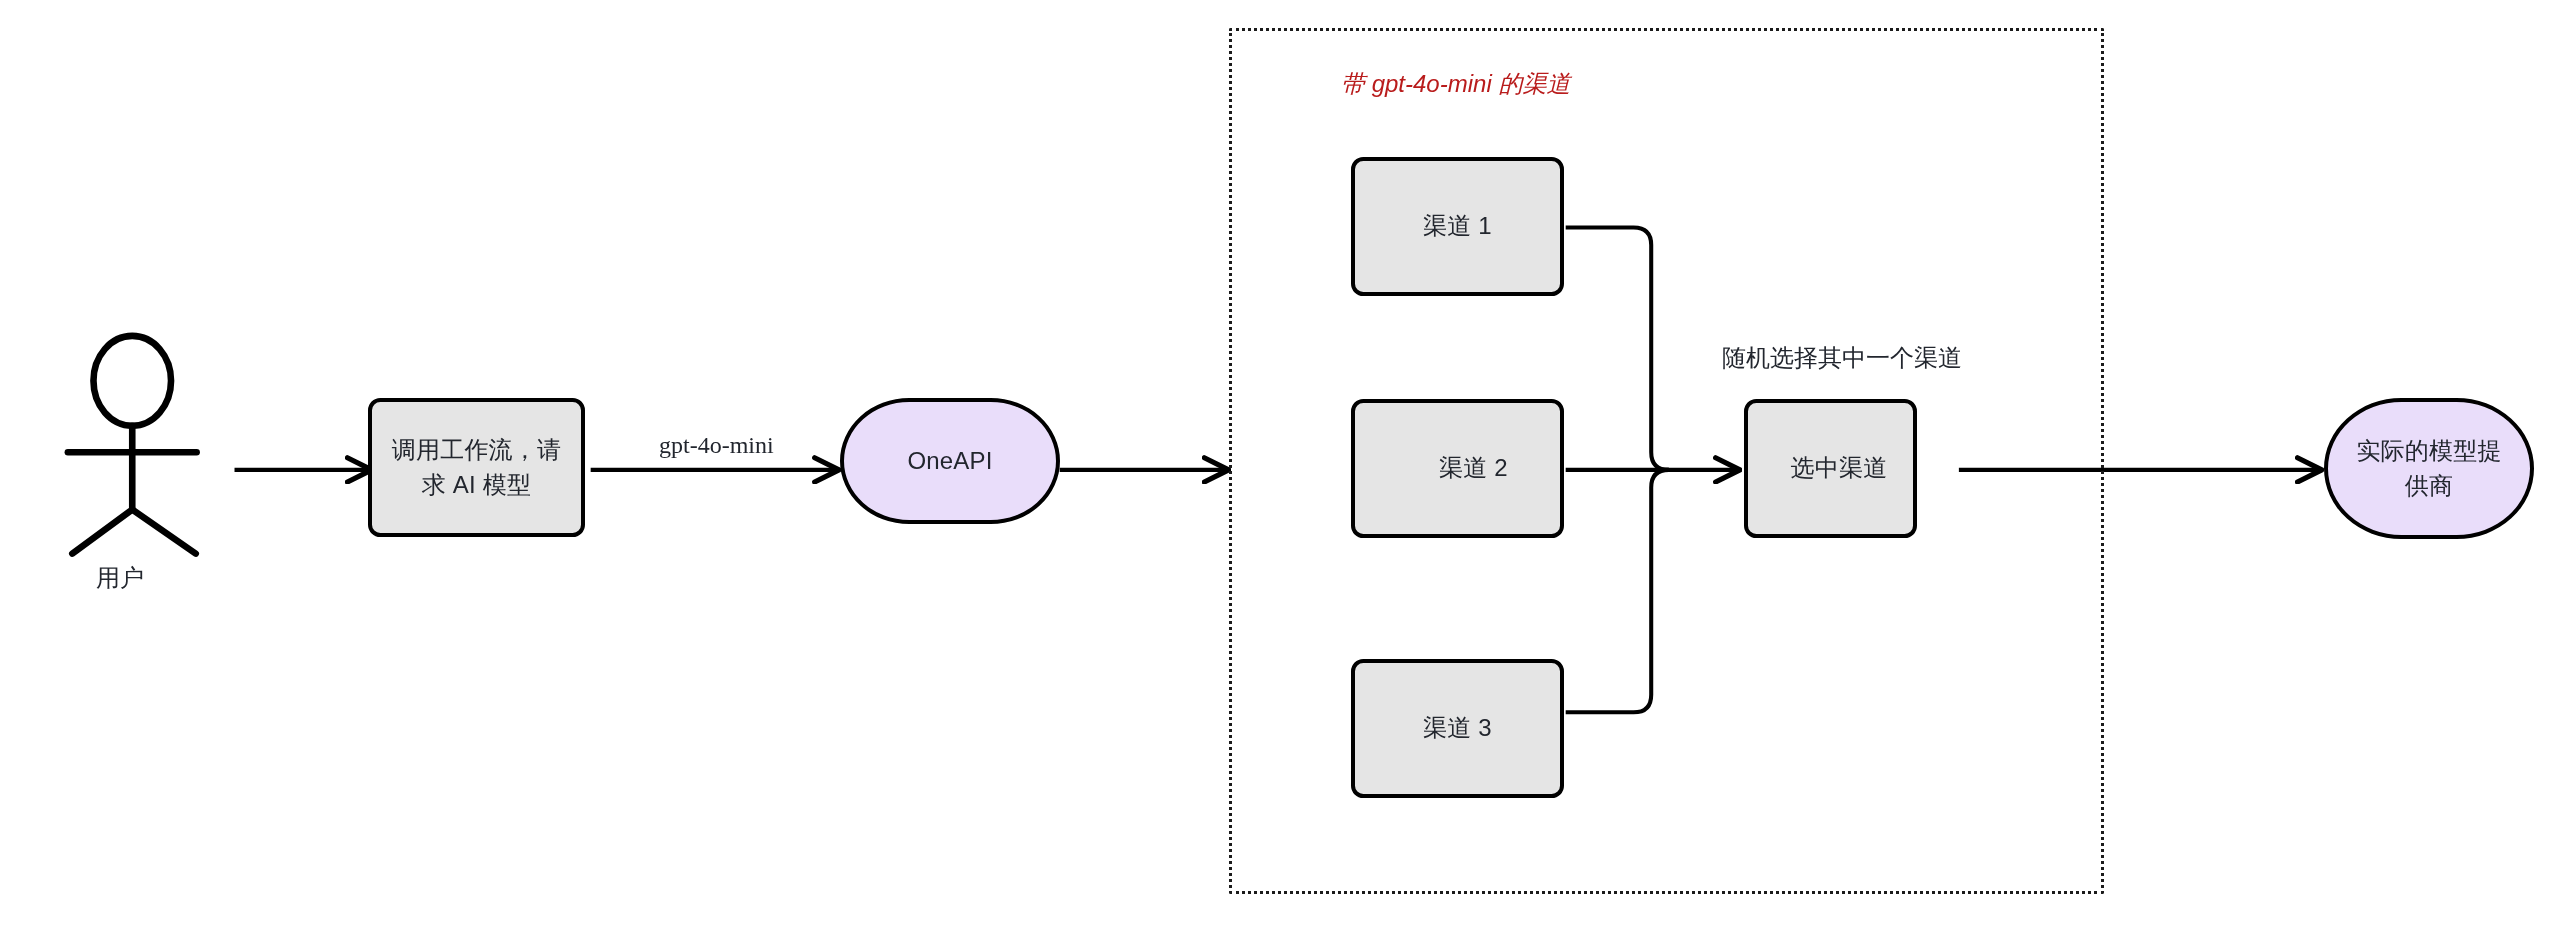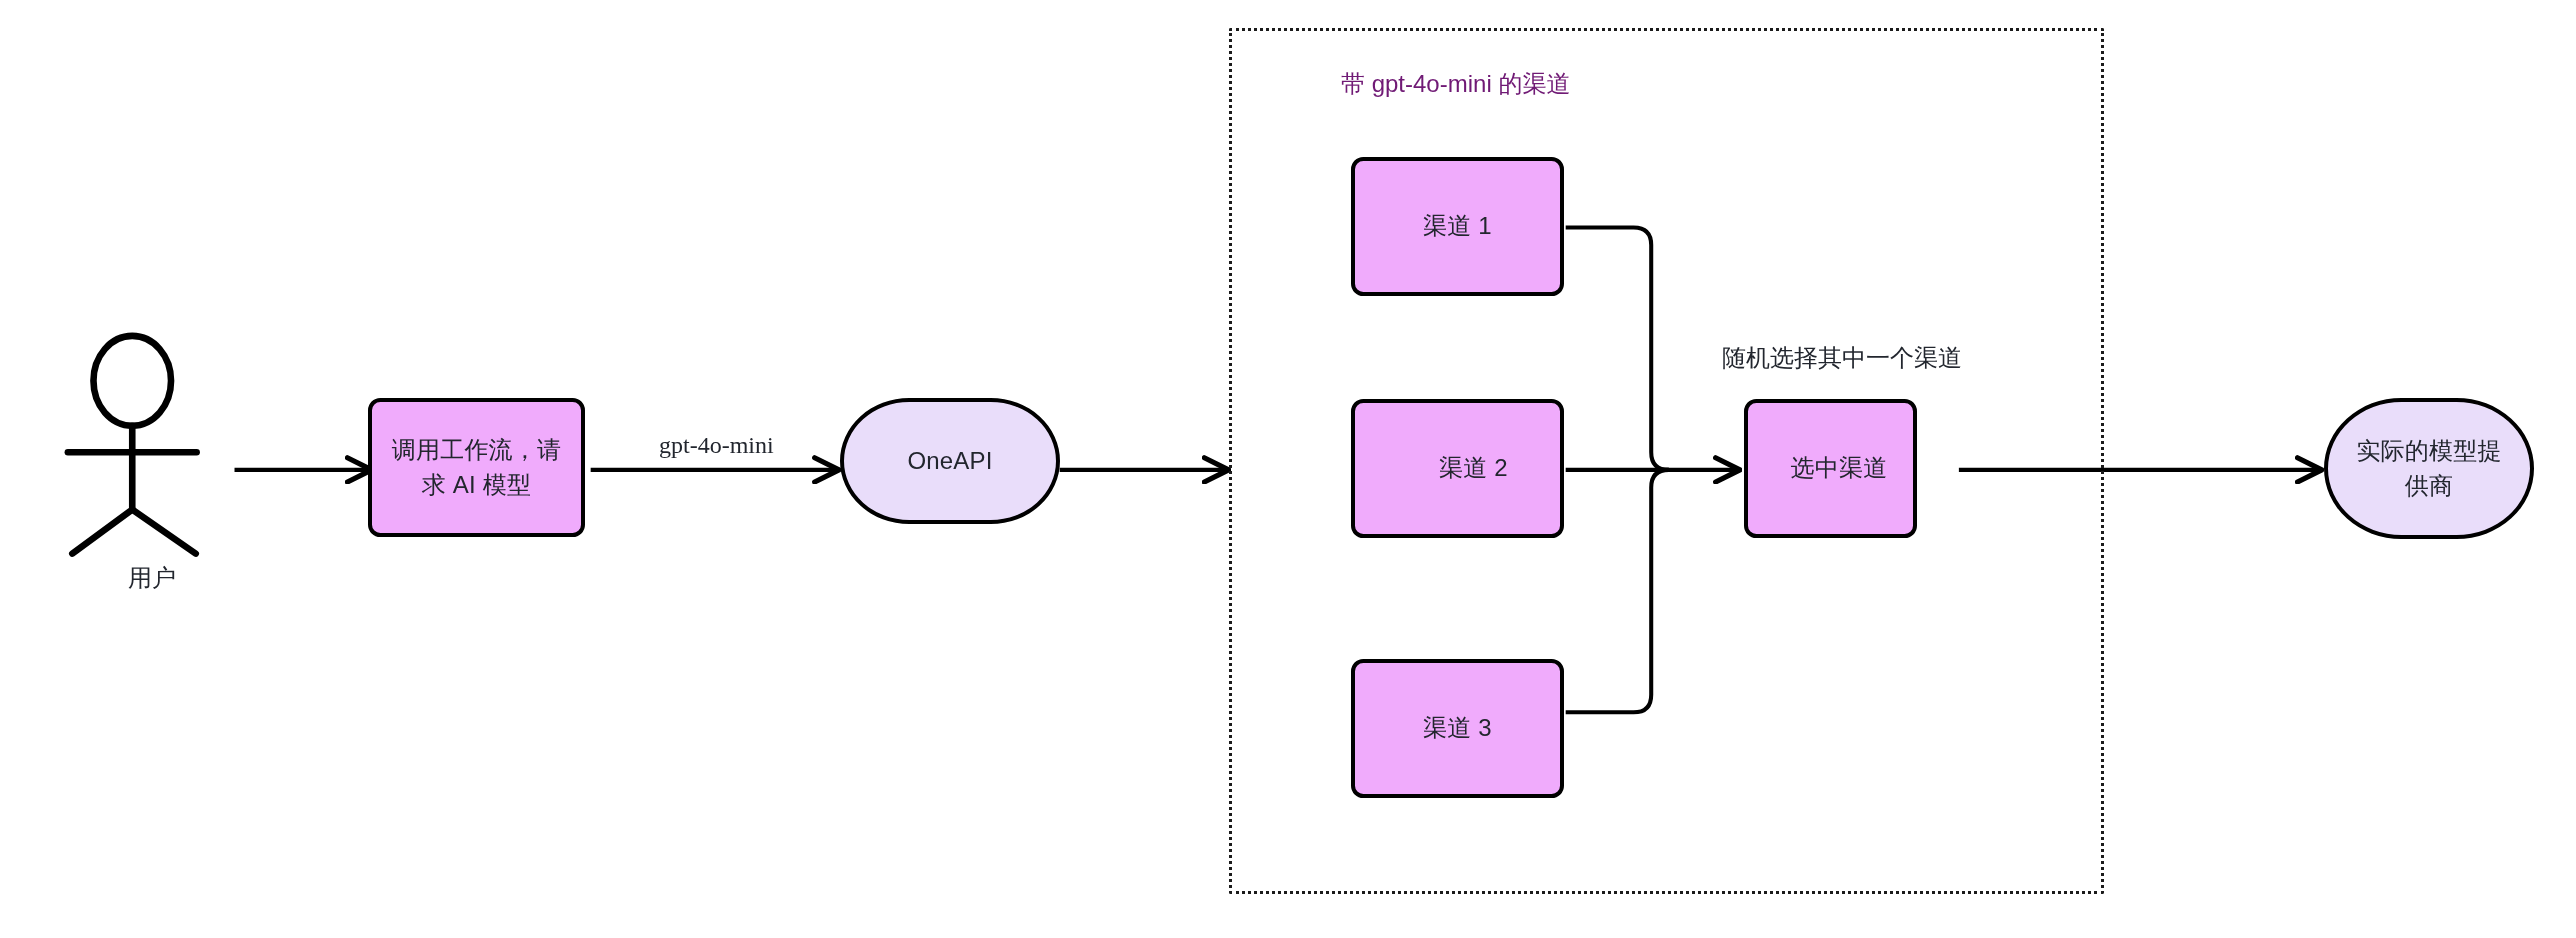--- a/index.html
+++ b/index.html
@@ -37,43 +37,44 @@
     justify-content: center;
     text-align: center;
     border: 4.4px solid #000000;
     color: #22262e;
     line-height: 1.42;
     letter-spacing: 0.2px;
   }
   .node .label { display: block; width: 100%; }
 
   .node-process {
-    background: #f0abfc;
+    background: #e5e5e5;
     border-radius: 12.3px;
     font-size: 24px;
   }
   .node-stadium {
     background: #e9ddfa;
     border-radius: 78px / 71px;
     font-size: 24px;
   }
 
   
   .group-box {
     position: absolute;
     box-sizing: border-box;
     border: 3.5px dotted #1b1b1b;
     background: transparent;
     border-radius: 1.8px;
   }
   .group-title {
     position: absolute;
     font-size: 24px;
-    color: #701a75;
+    color: #b91c1c;
     white-space: nowrap;
+    font-style: italic;
   }
 
   
   .edge-label {
     position: absolute;
     font-size: 24px;
     color: #22262e;
     white-space: nowrap;
     font-family: Liberation Serif, serif;
   }
@@ -116,21 +117,21 @@
 
     <g stroke="#000000" fill="none" stroke-width="7.5" stroke-linecap="round">
       <ellipse cx="150" cy="432" rx="44" ry="51"></ellipse>
       <line x1="150" y1="483" x2="150" y2="578"></line>
       <line x1="77" y1="513" x2="223" y2="513"></line>
       <line x1="150" y1="578" x2="82" y2="628"></line>
       <line x1="150" y1="578" x2="222" y2="628"></line>
     </g>
   </svg>
 
-  <div class="actor-caption" style="left:88px; top:562px; width:88px;text-align:right;">用户</div>
+  <div class="actor-caption" style="left:76px; top:562px; width:88px;">用户</div>
 
   <div class="node node-process" style="left:368px; top:398px; width:217px; height:139px; padding:0 16px;">
     <span class="label">调用工作流，请求 AI 模型</span>
   </div>
 
   <div class="edge-label" style="left:659px; top:432px;">gpt-4o-mini</div>
 
   <div class="node node-stadium" style="left:840px; top:398px; width:220px; height:126px;">
     <span class="label">OneAPI</span>
   </div>

